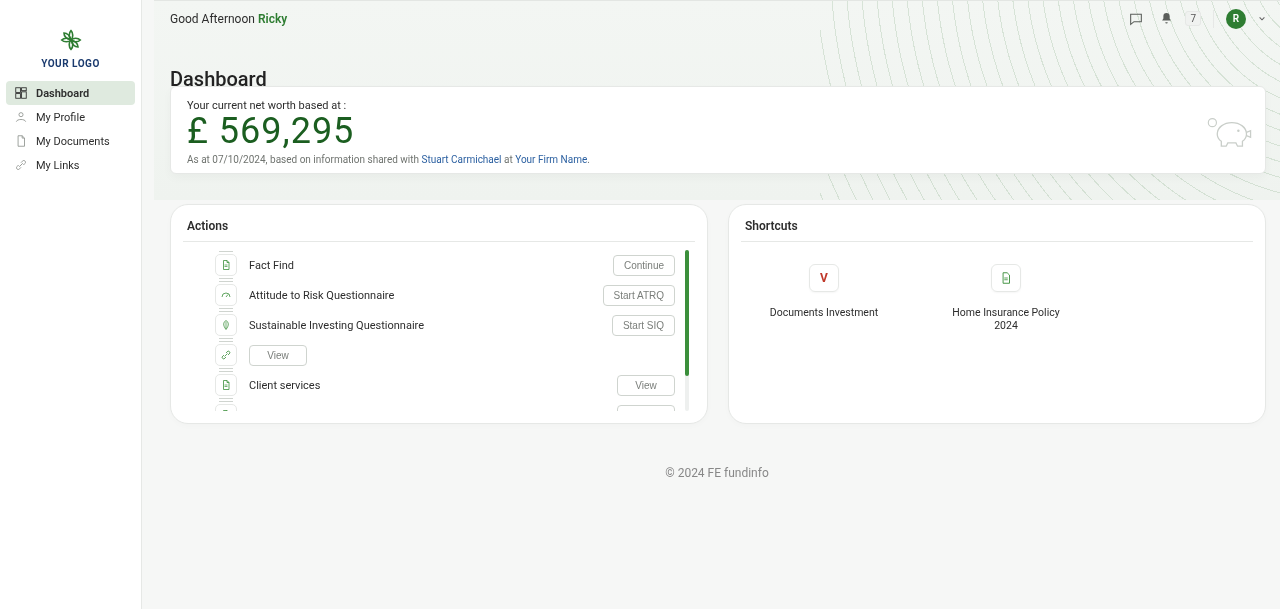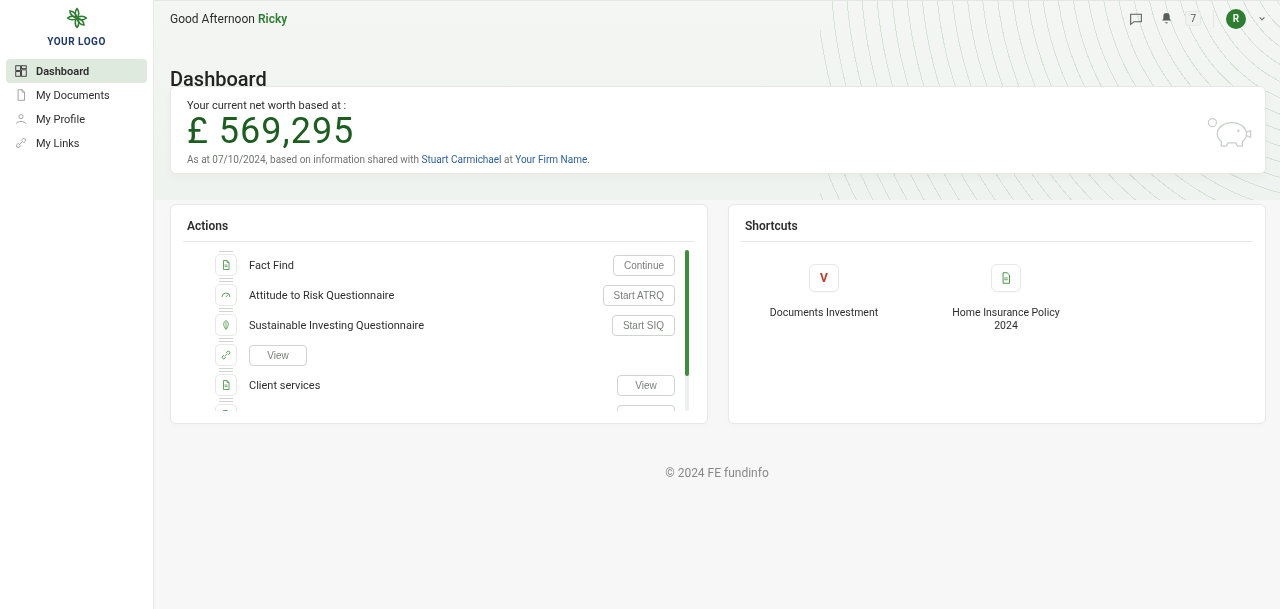--- a/index.html
+++ b/index.html
@@ -27,24 +27,24 @@
     width:1280px;
     height:609px;
     overflow:hidden;
     position:relative;
   }
 
   
   .sidebar{
     position:absolute;
     left:0;top:0;bottom:0;
-    width:154px;
+    width:142px;
     background:var(--sidebar-bg);
     border-right:1px solid var(--border);
-    padding-top:0;
+    padding-top:22px;
   }
   .logo-area{
     display:flex;flex-direction:column;align-items:center;
     padding:4px 0 10px;
   }
   .logo-mark{
     width:28px;height:28px;color:var(--green-600);
   }
   .logo-text{
     font-size:10px;font-weight:700;letter-spacing:0.5px;
@@ -137,21 +137,21 @@
     position:absolute;right:12px;top:24px;width:52px;height:46px;
     color:#c9cec9;
   }
 
   
   .panels{
     position:absolute;left:170px;right:14px;top:204px;
     display:flex;gap:20px;height:220px;
   }
   .panel{
-    background:var(--card);border:1px solid var(--border);border-radius:6px;
+    background:var(--card);border:1px solid var(--border);border-radius:18px;
     box-shadow:0 2px 6px rgba(0,0,0,0.02);
     padding:14px 16px 12px;
     display:flex;flex-direction:column;
   }
   .panel.actions{flex:1;min-width:0;position:relative;}
   .panel.shortcuts{flex:1;min-width:0;}
   .panel-title{font-size:12px;font-weight:600;margin-bottom:4px;}
   .panel-divider{border-top:1px solid var(--border);margin:4px -4px 8px;}
 
   .action-list{
@@ -239,31 +239,31 @@
       <svg class="ico" viewBox="0 0 24 24">
         <rect x="3" y="3" width="8" height="8" fill="none" stroke="currentColor" stroke-width="1.5"></rect>
         <rect x="13" y="3" width="8" height="5" fill="none" stroke="currentColor" stroke-width="1.5"></rect>
         <rect x="13" y="10" width="8" height="11" fill="none" stroke="currentColor" stroke-width="1.5"></rect>
         <rect x="3" y="13" width="8" height="8" fill="none" stroke="currentColor" stroke-width="1.5"></rect>
       </svg>
       <span>Dashboard</span>
     </div>
     <div class="nav-item">
       <svg class="ico" viewBox="0 0 24 24">
+        <circle cx="12" cy="8" r="3.5" fill="none" stroke="currentColor" stroke-width="1.4"></circle>
+        <path d="M4 20c1-5 15-5 16 0" fill="none" stroke="currentColor" stroke-width="1.4"></path>
+      </svg>
+      <span>My Profile</span>
+    </div>
+    <div class="nav-item">
+      <svg class="ico" viewBox="0 0 24 24">
         <path d="M7 3h7l4 4v14H7Z" fill="none" stroke="currentColor" stroke-width="1.4"></path>
         <path d="M14 3v4h4" fill="none" stroke="currentColor" stroke-width="1.4"></path>
       </svg>
       <span>My Documents</span>
-    </div>
-    <div class="nav-item">
-      <svg class="ico" viewBox="0 0 24 24">
-        <circle cx="12" cy="8" r="3.5" fill="none" stroke="currentColor" stroke-width="1.4"></circle>
-        <path d="M4 20c1-5 15-5 16 0" fill="none" stroke="currentColor" stroke-width="1.4"></path>
-      </svg>
-      <span>My Profile</span>
     </div>
     <div class="nav-item">
       <svg class="ico" viewBox="0 0 24 24">
         <path d="M9 15l6-6" stroke="currentColor" stroke-width="1.5"></path>
         <path d="M8 12l-2 2a3 3 0 104 4l2-2" fill="none" stroke="currentColor" stroke-width="1.5"></path>
         <path d="M16 12l2-2a3 3 0 10-4-4l-2 2" fill="none" stroke="currentColor" stroke-width="1.5"></path>
       </svg>
       <span>My Links</span>
     </div>
   </nav>

